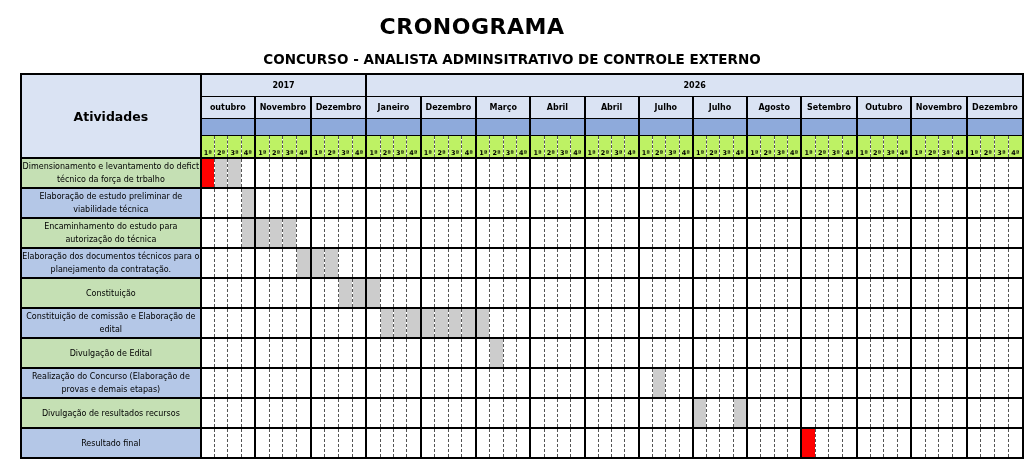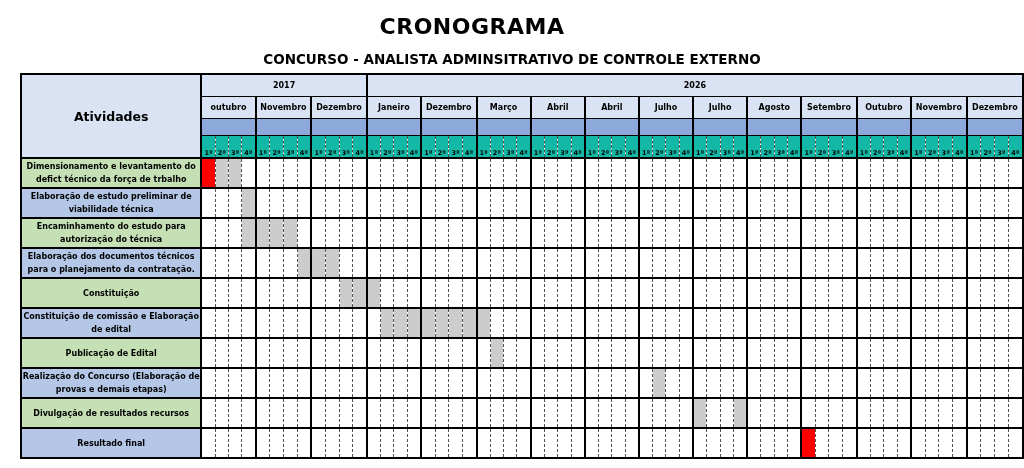--- a/index.html
+++ b/index.html
@@ -5,23 +5,23 @@
   html, body { margin:0; padding:0; background:#ffffff; }
   body { width:1024px; height:468px; position:relative; font-family:"DejaVu Sans", sans-serif; overflow:hidden; }
   .title { position:absolute; top:14px; left:0; width:944px; text-align:center; font-size:22px; font-weight:bold; color:#000; letter-spacing:0.5px; }
   .subtitle { position:absolute; top:51px; left:0; width:1024px; text-align:center; font-size:13.5px; font-weight:bold; color:#000; }
   table.gantt { position:absolute; left:20px; top:73px; border-collapse:collapse; table-layout:fixed; border:2px solid #000; }
   table.gantt td, table.gantt th { padding:0; margin:0; overflow:hidden; white-space:nowrap; }
   .act-head { width:195px; background:#dae3f3; border-right:2px solid #000; border-bottom:2px solid #000; font-weight:bold; font-size:12.5px; text-align:center; color:#000; }
   .year { background:#dae3f3; height:21px; font-size:8px; text-align:center; border-bottom:1px solid #000; border-right:2px solid #000; color:#000; }
   .month { background:#dae3f3; height:21px; font-size:8px; text-align:center; border-bottom:1px solid #000; border-right:2px solid #000; color:#000; }
   .band { background:#8eaadb; height:16px; border-bottom:1px solid #000; border-right:2px solid #000; }
-  .wk { background:#14b8a6; height:21px; font-size:6.5px; text-align:center; vertical-align:bottom; padding-bottom:2px; border-bottom:2px solid #000; border-right:1px dashed #555; color:#000; width:12px; }
+  .wk { background:#bef264; height:21px; font-size:6.5px; text-align:center; vertical-align:bottom; padding-bottom:2px; border-bottom:2px solid #000; border-right:1px dashed #555; color:#000; width:12px; }
   .wk.last { border-right:2px solid #000; }
-  .act { height:28px; font-size:8px; font-weight:bold; text-align:center; white-space:normal !important; line-height:13px; border-right:2px solid #000; border-bottom:2px solid #000; color:#000; }
+  .act { height:28px; font-size:8px; font-weight:normal; text-align:center; white-space:normal !important; line-height:13px; border-right:2px solid #000; border-bottom:2px solid #000; color:#000; }
   .act.green { background:#c5e0b4; }
   .act.blue { background:#b4c7e7; }
   .cell { border-right:1px dashed #555; border-bottom:2px solid #000; background:#fff; }
   .cell.last { border-right:2px solid #000; }
   .cell.gray { background:#cccccc; }
   .cell.red { background:#ff0000; }
 </style>
 </head>
 <body>
 
@@ -505,21 +505,21 @@
         <td class="cell"></td>
         <td class="cell"></td>
         <td class="cell"></td>
         <td class="cell last"></td>
         <td class="cell"></td>
         <td class="cell"></td>
         <td class="cell"></td>
         <td class="cell last"></td>
       </tr>
       <tr>
-        <td class="act green">Publicação de Edital</td>
+        <td class="act green">Divulgação de Edital</td>
         <td class="cell"></td>
         <td class="cell"></td>
         <td class="cell"></td>
         <td class="cell last"></td>
         <td class="cell"></td>
         <td class="cell"></td>
         <td class="cell"></td>
         <td class="cell last"></td>
         <td class="cell"></td>
         <td class="cell"></td>

